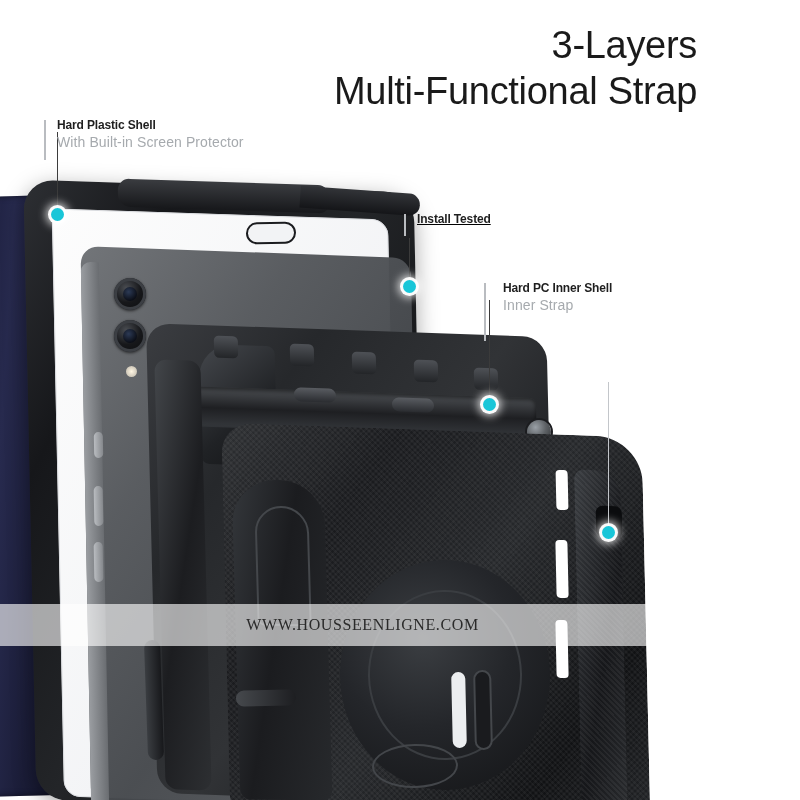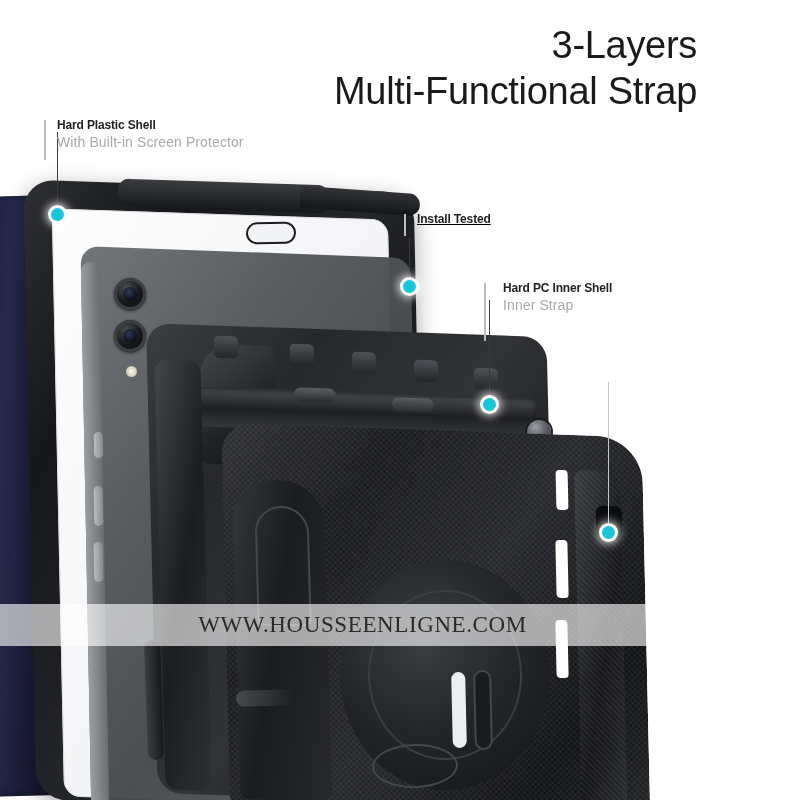--- a/index.html
+++ b/index.html
@@ -78,21 +78,21 @@
   .wm-band {
     position: absolute;
     left: 0; right: 0;
     top: 604px; height: 42px;
     background: rgba(255,255,255,0.62);
     display: flex; align-items: center; justify-content: center;
     z-index: 40;
   }
   .wm-text {
     font-family: "Liberation Serif", serif;
-    font-size: 23px;
+    font-size: 16px;
     letter-spacing: 0.6px;
     color: #2a2a2a;
     white-space: nowrap;
   }
 
   
   .art { position: absolute; inset: 0; z-index: 5; }
 
   
   .shell-navy {

